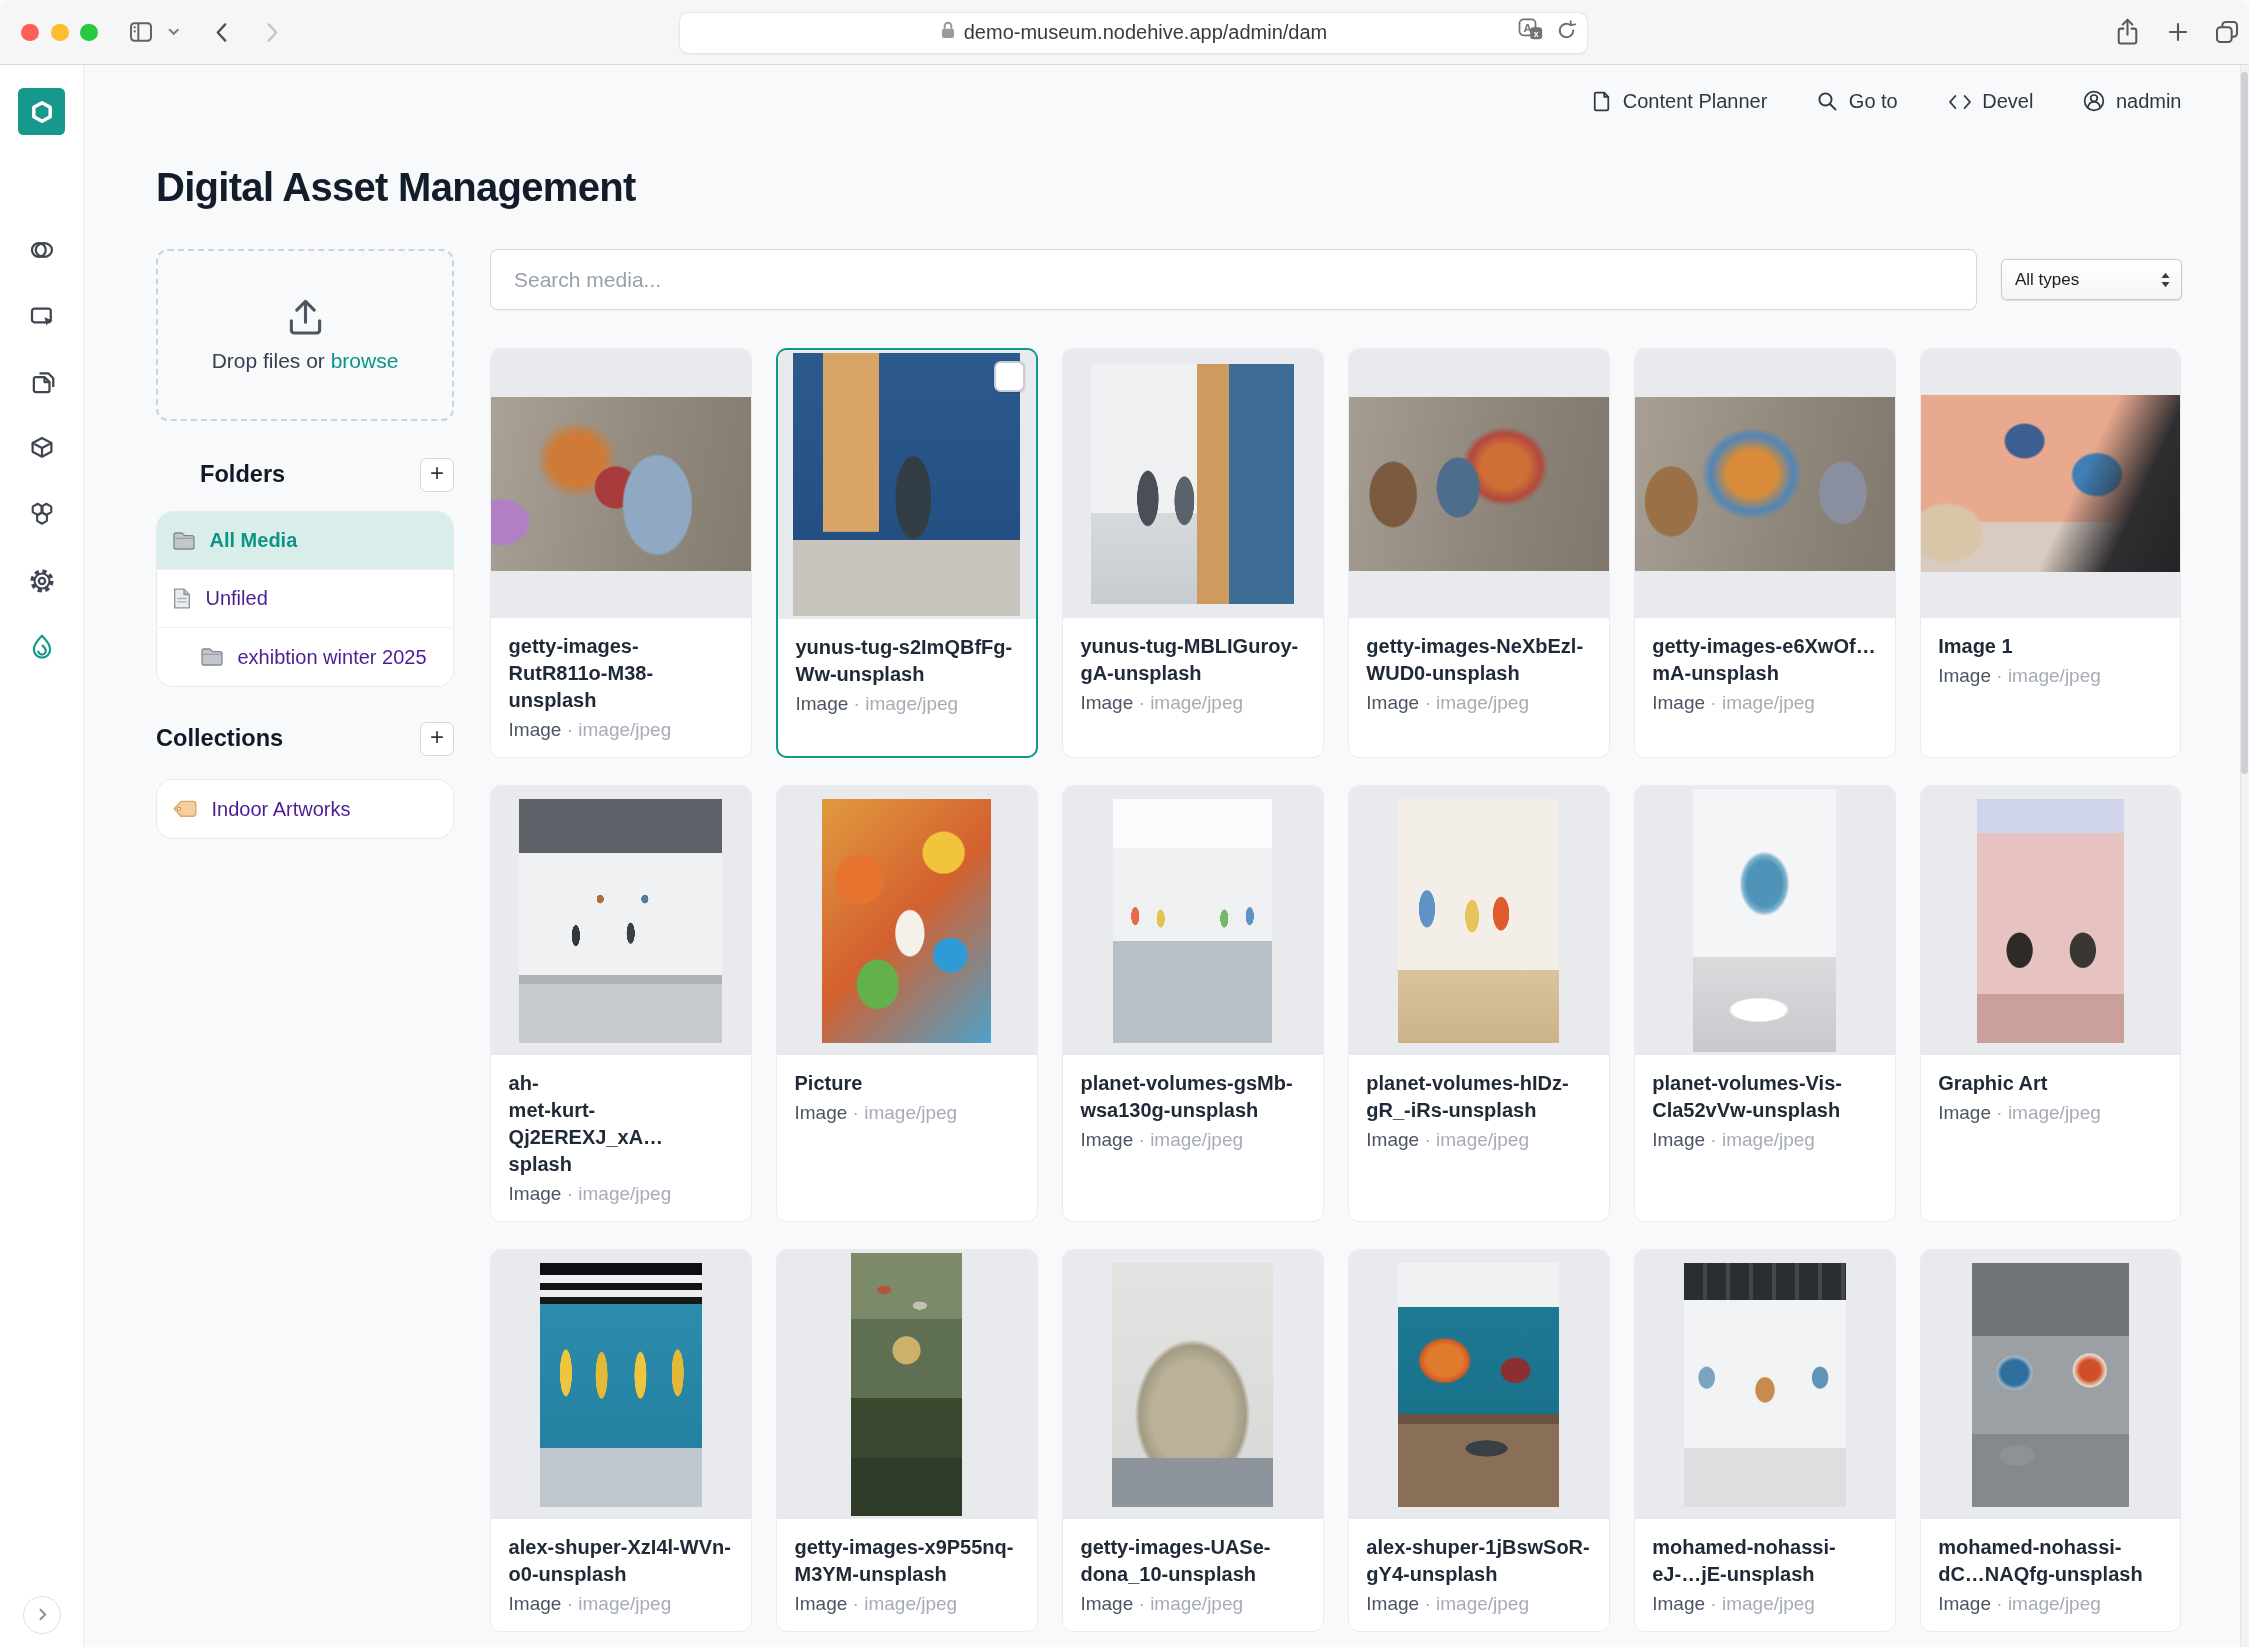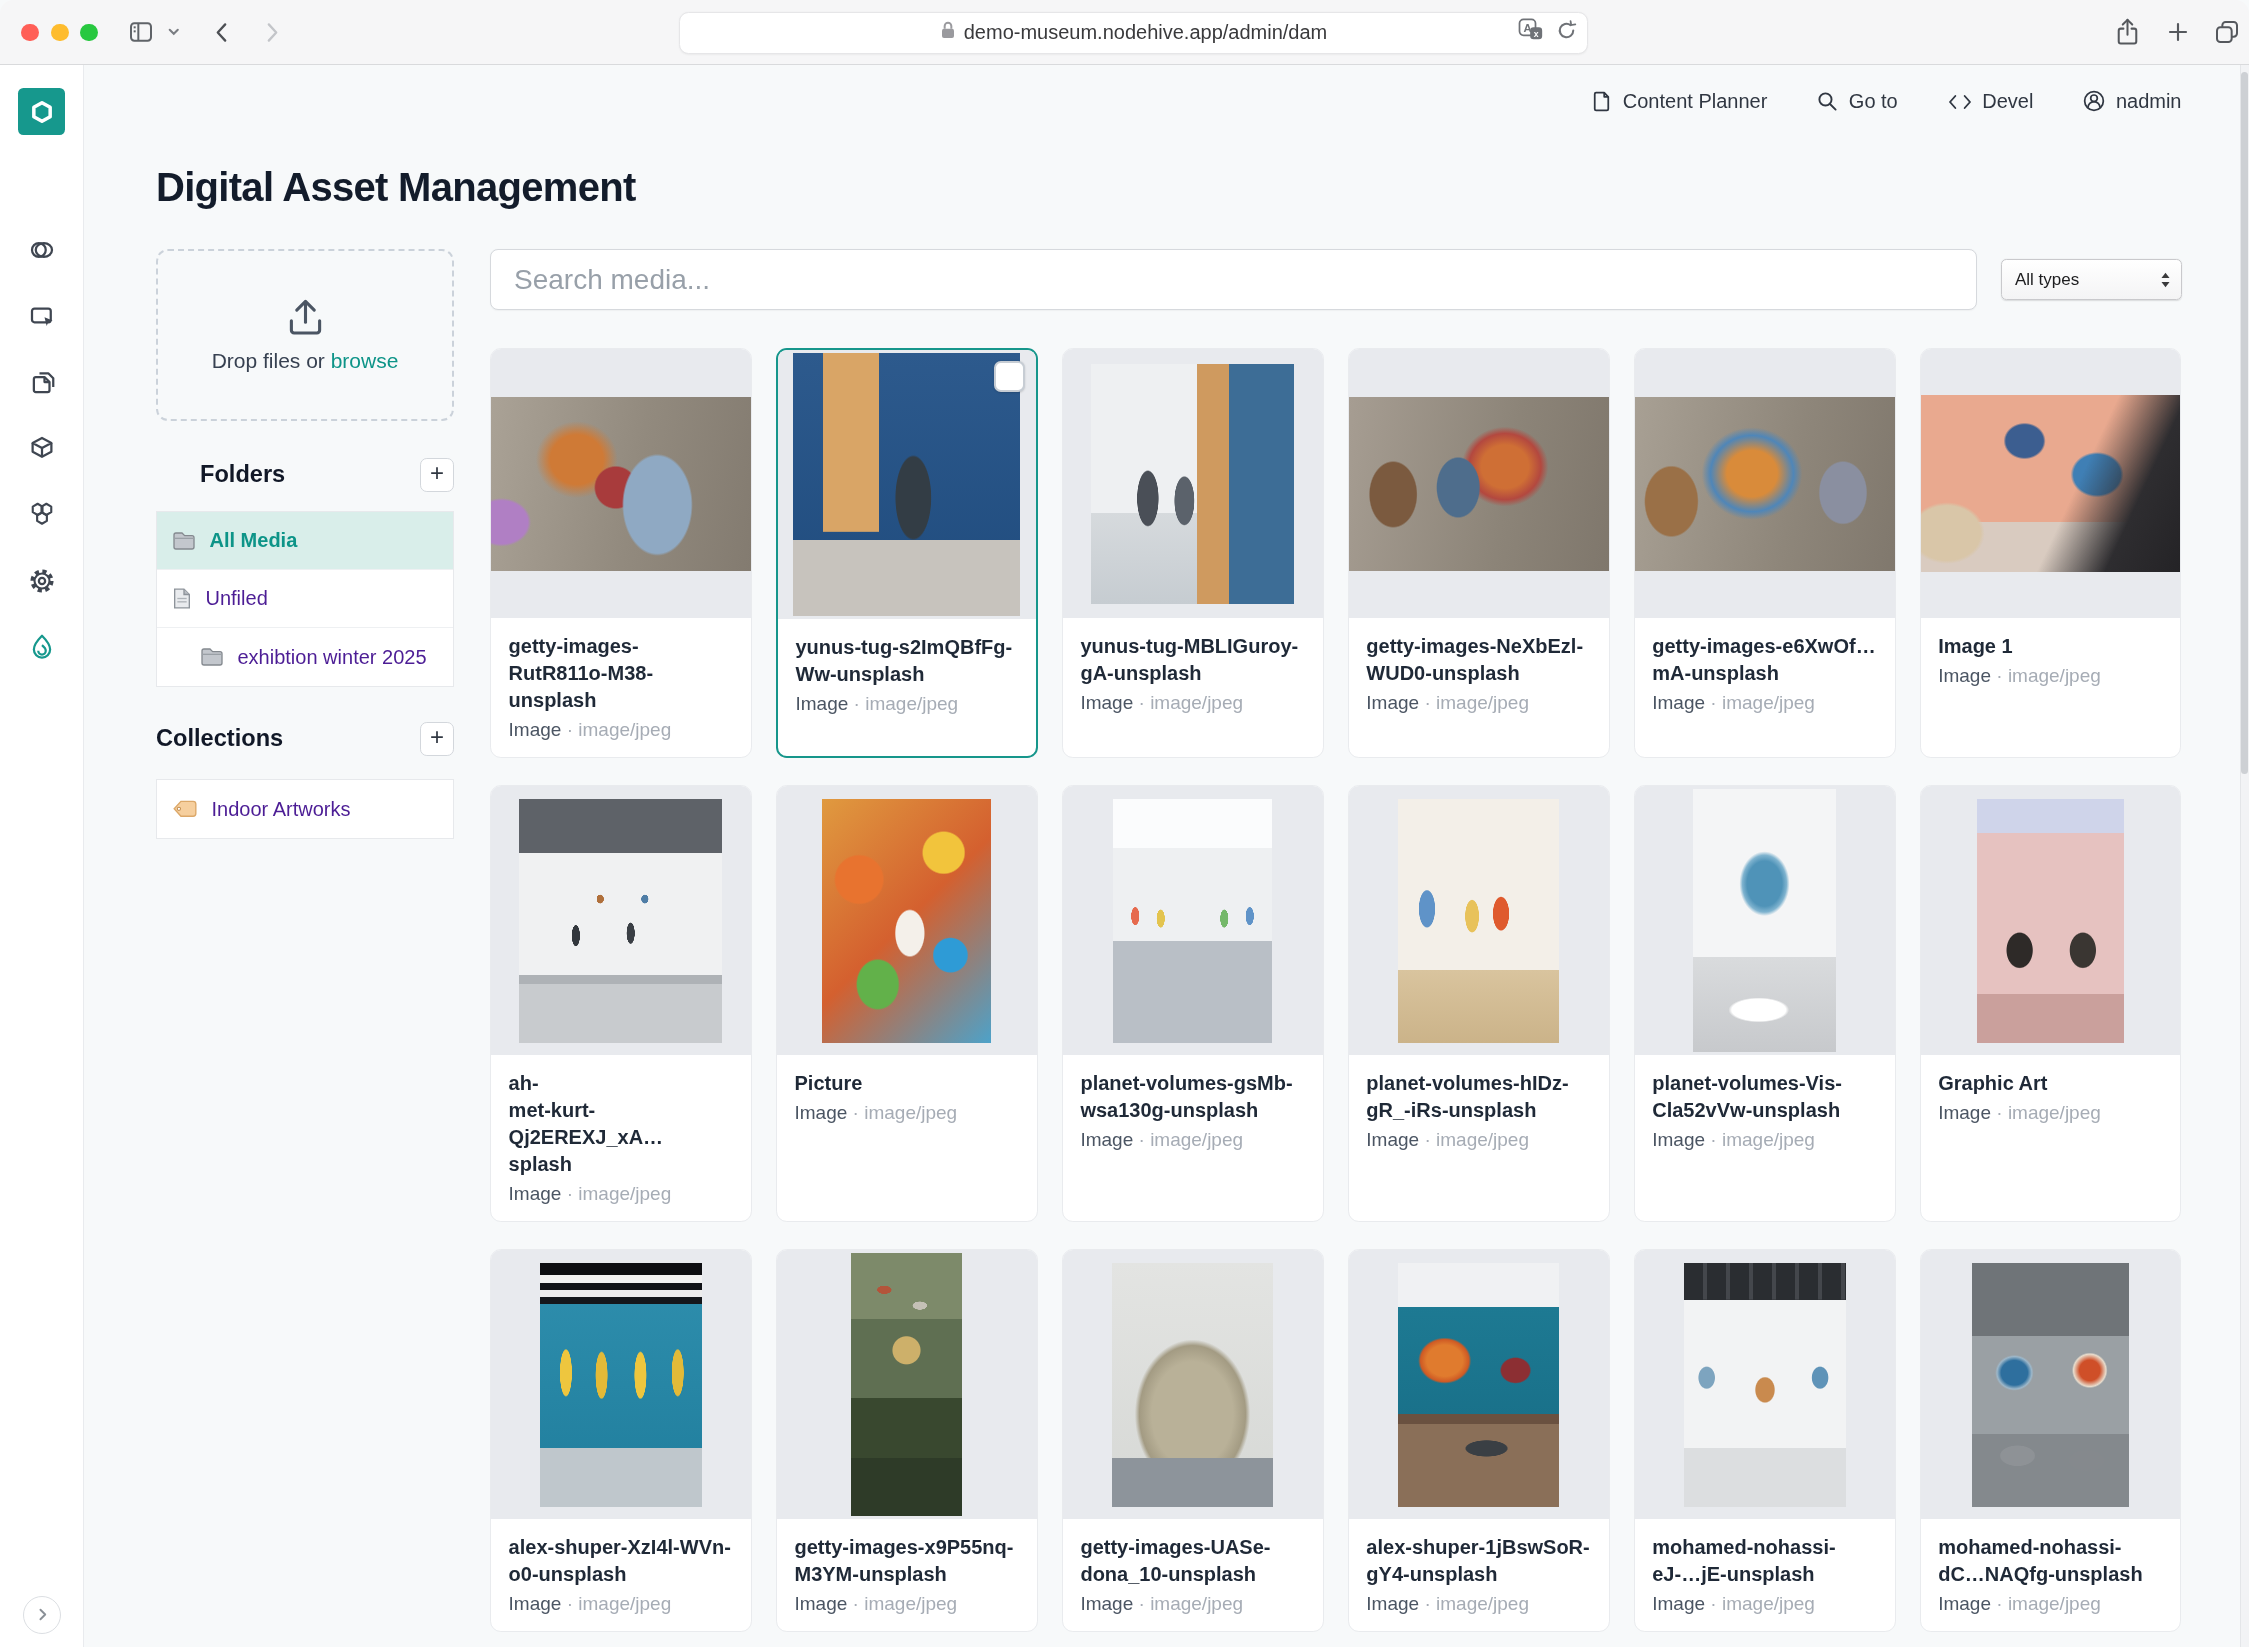--- a/index.html
+++ b/index.html
@@ -41,30 +41,30 @@
   
   .dropzone{height:172px;border:2.7px dashed #cbd2da;border-radius:12px;display:flex;flex-direction:column;align-items:center;justify-content:center;gap:12px;}
   .dropzone .droptext{font-size:21px;color:#374151;}
   .dropzone .browse{color:#0d9488;font-weight:500;}
 
   .sechead{display:flex;align-items:center;justify-content:space-between;height:35px;}
   .sechead h2{margin:0;font-size:23.6px;font-weight:700;color:#111827;}
   .plusbtn{width:34px;height:34px;border:1.4px solid #d3d7dc;border-radius:6.8px;background:#fff;display:flex;align-items:center;justify-content:center;
     font-size:24px;line-height:1;color:#303742;padding-bottom:2.7px;}
 
-  .listcard{background:#fff;border:1.4px solid #e7e9ec;border-radius:0;overflow:hidden;}
+  .listcard{background:#fff;border:1.4px solid #e7e9ec;border-radius:17px;overflow:hidden;}
   .frow{height:58px;display:flex;align-items:center;gap:13.5px;padding:0 15px;border-bottom:1.4px solid #eef0f2;font-size:20px;color:#4c1d95;background:#fff;}
   .frow:last-child{border-bottom:none;}
   .frow.active{background:#d9eeea;color:#0d9488;font-weight:600;}
   .frow.indent{padding-left:43px;}
   .mt54{margin-top:36px;margin-left:44px;} .mt50{margin-top:34px;} .mt28{margin-top:19px;} .mt34{margin-top:23px;}
 
   
   .searchrow{display:flex;align-items:center;}
-  .searchinput{flex:1;height:61px;border:1.4px solid #d6d9dd;border-radius:8px;background:#fff;font-size:28px;color:#374151;
+  .searchinput{flex:1;height:61px;border:1.4px solid #d6d9dd;border-radius:8px;background:#fff;font-size:21px;color:#374151;
     padding:0 23px;outline:none;box-shadow:0 0.7px 1.4px rgba(0,0,0,.04);font-family:"Liberation Sans",sans-serif;}
   .searchinput::placeholder{color:#98a0a9;}
   .typeselect{width:181px;height:41px;margin-left:24px;background:linear-gradient(#ffffff,#f4f4f5);border:0.7px solid #c9c9cc;border-radius:5.4px;
     box-shadow:0 0.7px 1.4px rgba(0,0,0,.12);display:flex;align-items:center;justify-content:space-between;padding:0 8px 0 13.5px;font-size:17px;color:#1d1d1f;}
 
   
   .grid{margin-top:38px;display:grid;grid-template-columns:repeat(6,1fr);gap:27px 24px;}
   .card{background:#fff;border:1.4px solid #e9ebee;border-radius:10.8px;overflow:hidden;}
   .card.selected{border:2px solid #16968b;}
   .thumb{height:269px;background:#e8eaee;position:relative;display:flex;align-items:center;justify-content:center;overflow:hidden;}

